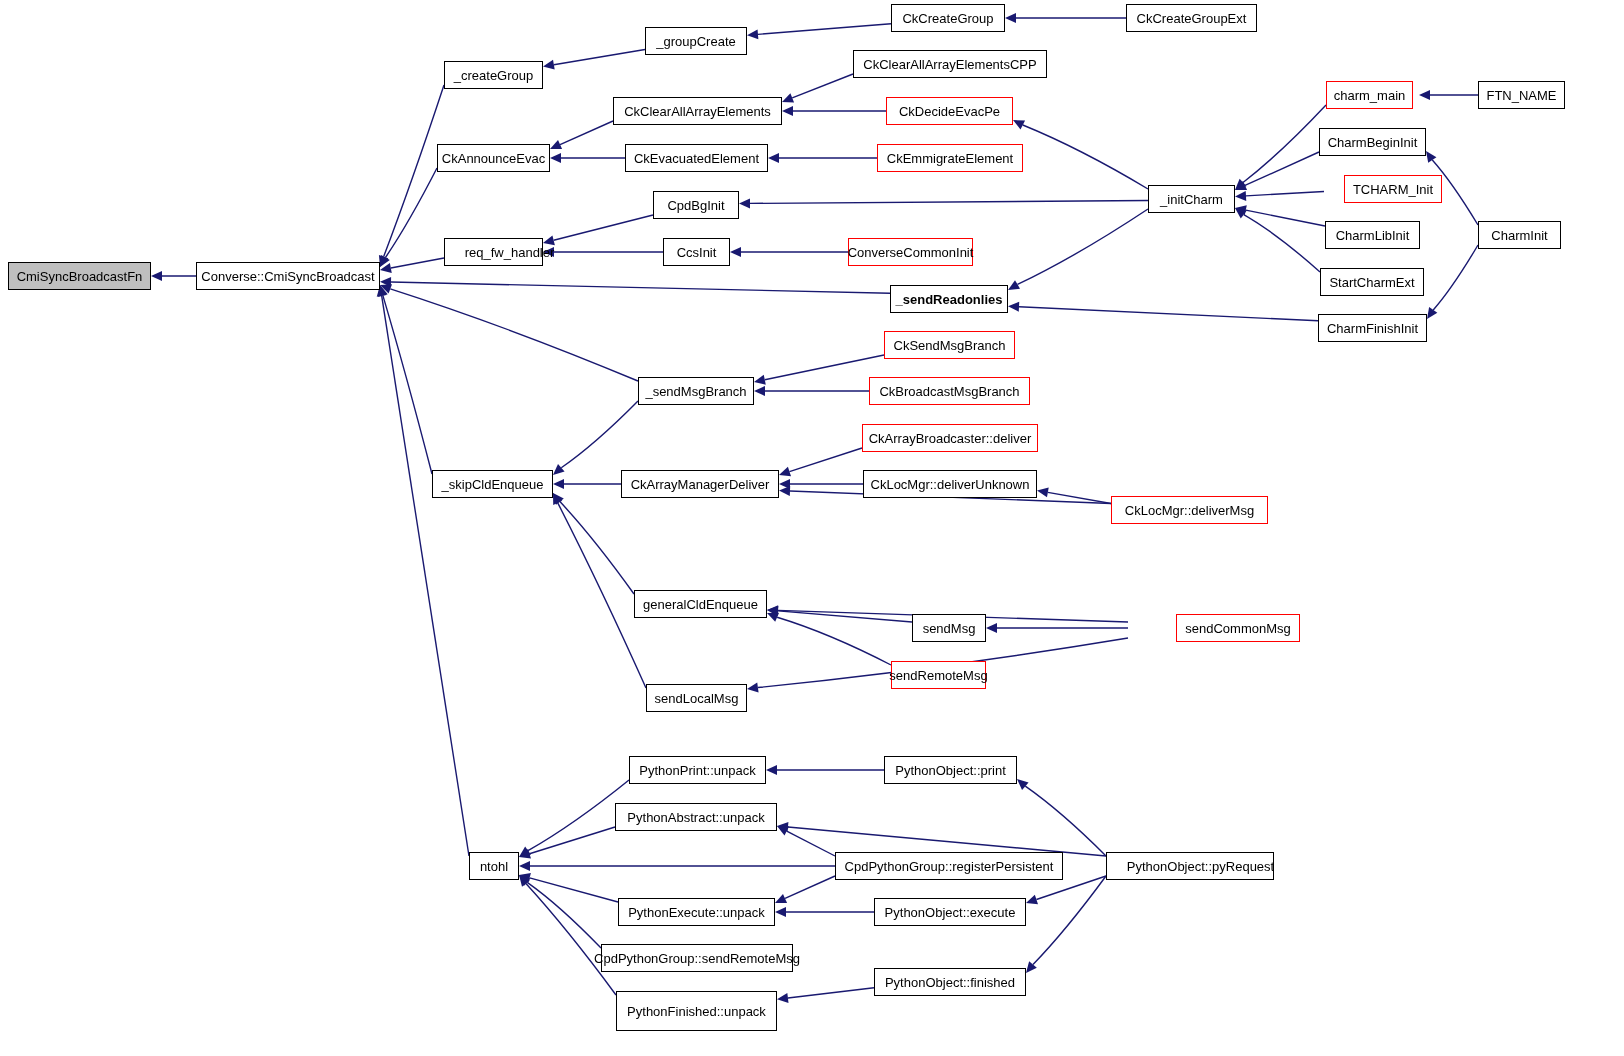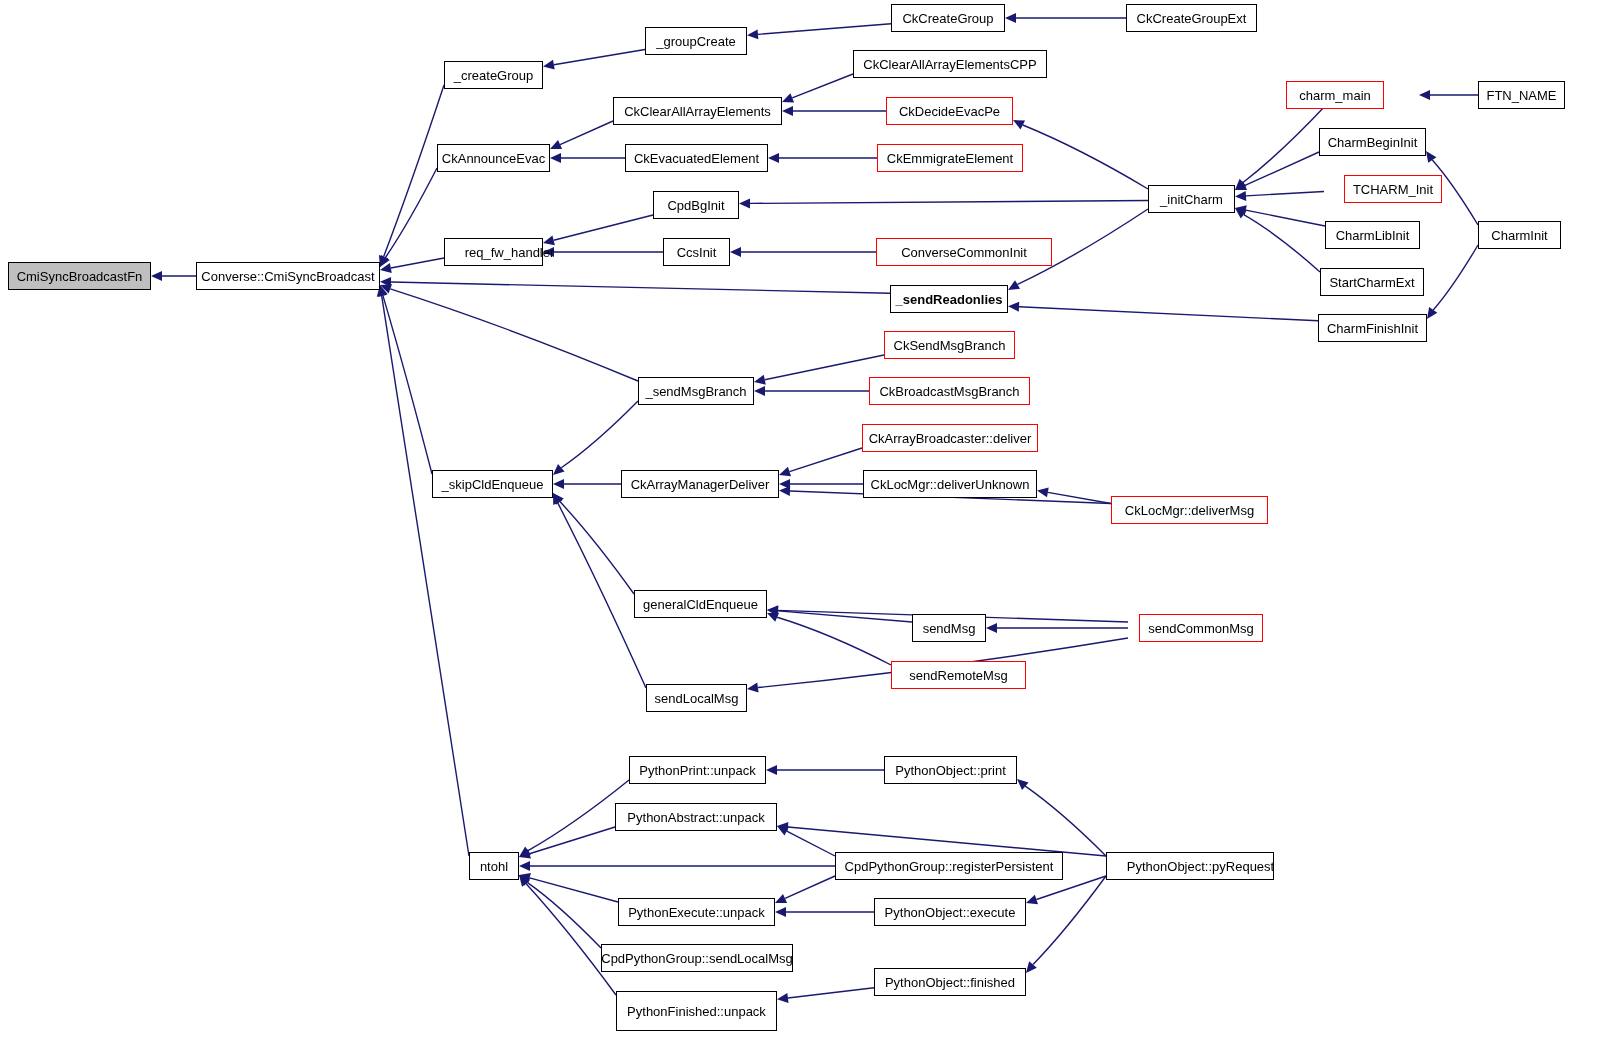--- a/index.html
+++ b/index.html
@@ -216,30 +216,30 @@
     </div>
     <div class="node" style="left: 653px; top: 191px; width: 86px; height: 28px;">
       <span class="node-label">CpdBgInit</span>
     </div>
     <div class="node" style="left: 444px; top: 238px; width: 99px; height: 28px; padding-left: 32px;">
       <span class="node-label">req_fw_handler</span>
     </div>
     <div class="node" style="left: 663px; top: 238px; width: 67px; height: 28px;">
       <span class="node-label">CcsInit</span>
     </div>
-    <div class="node red" style="left: 876px; top: 238px; width: 176px; height: 28px;">
+    <div class="node red" style="left: 848px; top: 238px; width: 125px; height: 28px;">
       <span class="node-label">ConverseCommonInit</span>
     </div>
     <div class="node" style="left: 890px; top: 285px; width: 118px; height: 28px; font-weight: bold;">
       <span class="node-label">_sendReadonlies</span>
     </div>
     <div class="node" style="left: 1148px; top: 185px; width: 87px; height: 28px;">
       <span class="node-label">_initCharm</span>
     </div>
-    <div class="node red" style="left: 1286px; top: 81px; width: 98px; height: 28px;">
+    <div class="node red" style="left: 1326px; top: 81px; width: 87px; height: 28px;">
       <span class="node-label">charm_main</span>
     </div>
     <div class="node" style="left: 1478px; top: 81px; width: 87px; height: 28px;">
       <span class="node-label">FTN_NAME</span>
     </div>
     <div class="node" style="left: 1319px; top: 128px; width: 107px; height: 28px;">
       <span class="node-label">CharmBeginInit</span>
     </div>
     <div class="node red" style="left: 1324px; top: 175px; width: 98px; height: 28px; margin-left: 20px;">
       <span class="node-label">TCHARM_Init</span>
@@ -279,24 +279,24 @@
     </div>
     <div class="node red" style="left: 1111px; top: 496px; width: 157px; height: 28px;">
       <span class="node-label">CkLocMgr::deliverMsg</span>
     </div>
     <div class="node" style="left: 634px; top: 590px; width: 133px; height: 28px;">
       <span class="node-label">generalCldEnqueue</span>
     </div>
     <div class="node" style="left: 912px; top: 614px; width: 74px; height: 28px;">
       <span class="node-label">sendMsg</span>
     </div>
-    <div class="node red" style="left: 1139px; top: 614px; width: 124px; height: 28px;">
+    <div class="node red" style="left: 1176px; top: 614px; width: 124px; height: 28px;">
       <span class="node-label">sendCommonMsg</span>
     </div>
-    <div class="node red" style="left: 891px; top: 661px; width: 135px; height: 28px;">
+    <div class="node red" style="left: 891px; top: 661px; width: 95px; height: 28px;">
       <span class="node-label">sendRemoteMsg</span>
     </div>
     <div class="node" style="left: 646px; top: 684px; width: 101px; height: 28px;">
       <span class="node-label">sendLocalMsg</span>
     </div>
     <div class="node" style="left: 469px; top: 852px; width: 50px; height: 28px;">
       <span class="node-label">ntohl</span>
     </div>
     <div class="node" style="left: 629px; top: 756px; width: 137px; height: 28px;">
       <span class="node-label">PythonPrint::unpack</span>
@@ -313,21 +313,21 @@
     <div class="node" style="left: 1106px; top: 852px; width: 168px; height: 28px; padding-left: 21px;">
       <span class="node-label">PythonObject::pyRequest</span>
     </div>
     <div class="node" style="left: 618px; top: 898px; width: 157px; height: 28px;">
       <span class="node-label">PythonExecute::unpack</span>
     </div>
     <div class="node" style="left: 874px; top: 898px; width: 152px; height: 28px;">
       <span class="node-label">PythonObject::execute</span>
     </div>
     <div class="node" style="left: 601px; top: 944px; width: 192px; height: 28px;">
-      <span class="node-label">CpdPythonGroup::sendLocalMsg</span>
+      <span class="node-label">CpdPythonGroup::sendRemoteMsg</span>
     </div>
     <div class="node" style="left: 874px; top: 968px; width: 152px; height: 28px;">
       <span class="node-label">PythonObject::finished</span>
     </div>
     <div class="node" style="left: 616px; top: 991px; width: 161px; height: 40px;">
       <span class="node-label">PythonFinished::unpack</span>
     </div>
   </div>
 
 </body></html>

